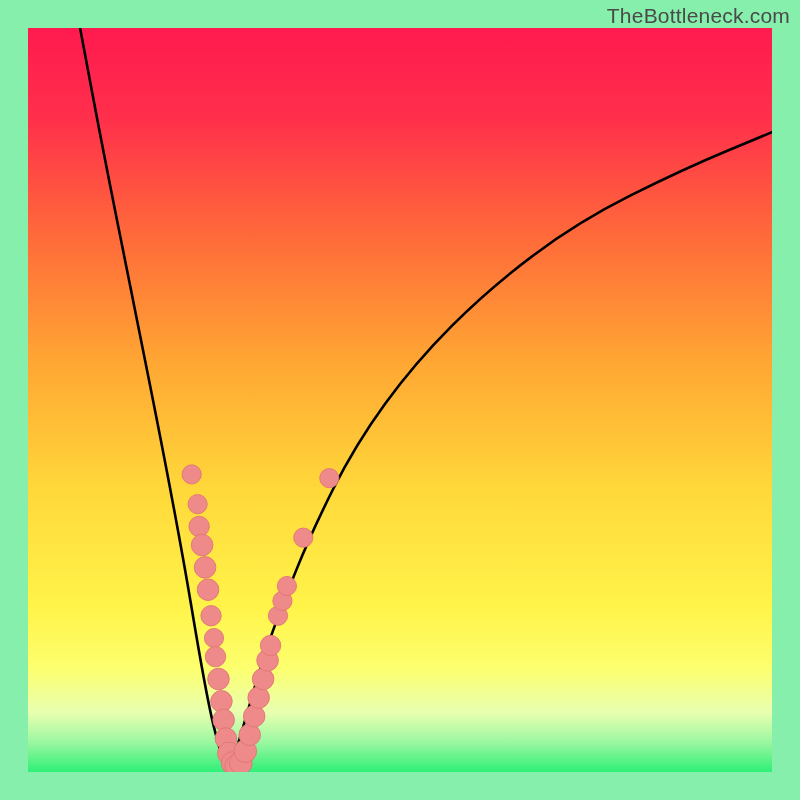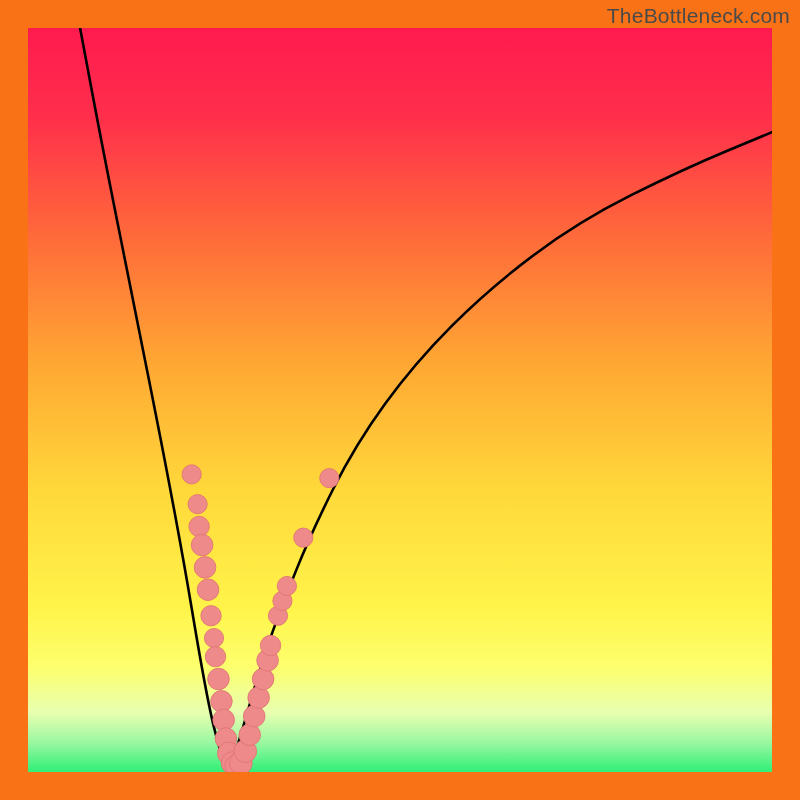--- a/index.html
+++ b/index.html
@@ -8,21 +8,21 @@
     width: 800px;
     height: 800px;
     overflow: hidden;
     background: #000;
     font-family: Arial, Helvetica, sans-serif;
   }
   .frame {
     position: relative;
     width: 800px;
     height: 800px;
-    background: #f97316;
+    background: #86efac;
   }
   .plot-area {
     position: absolute;
     left: 28px;
     top: 28px;
     width: 744px;
     height: 744px;
   }
   .gradient-bg {
     position: absolute;

